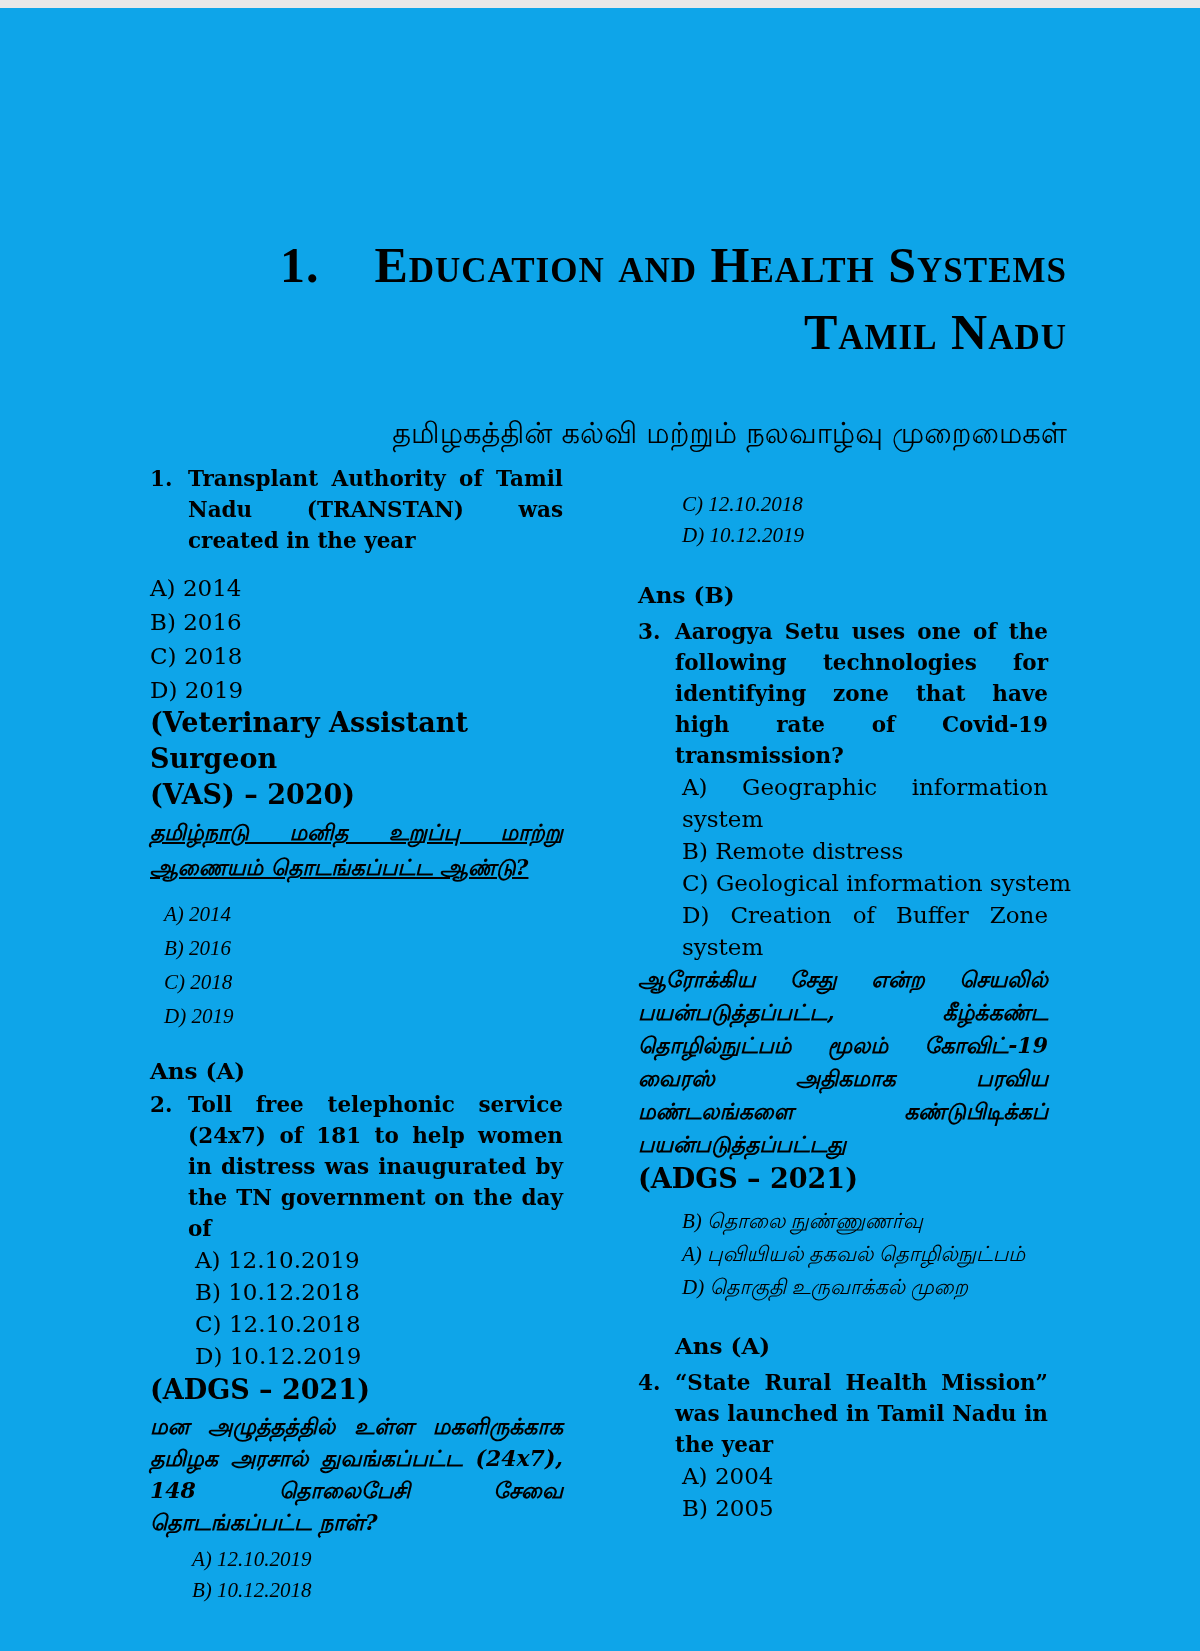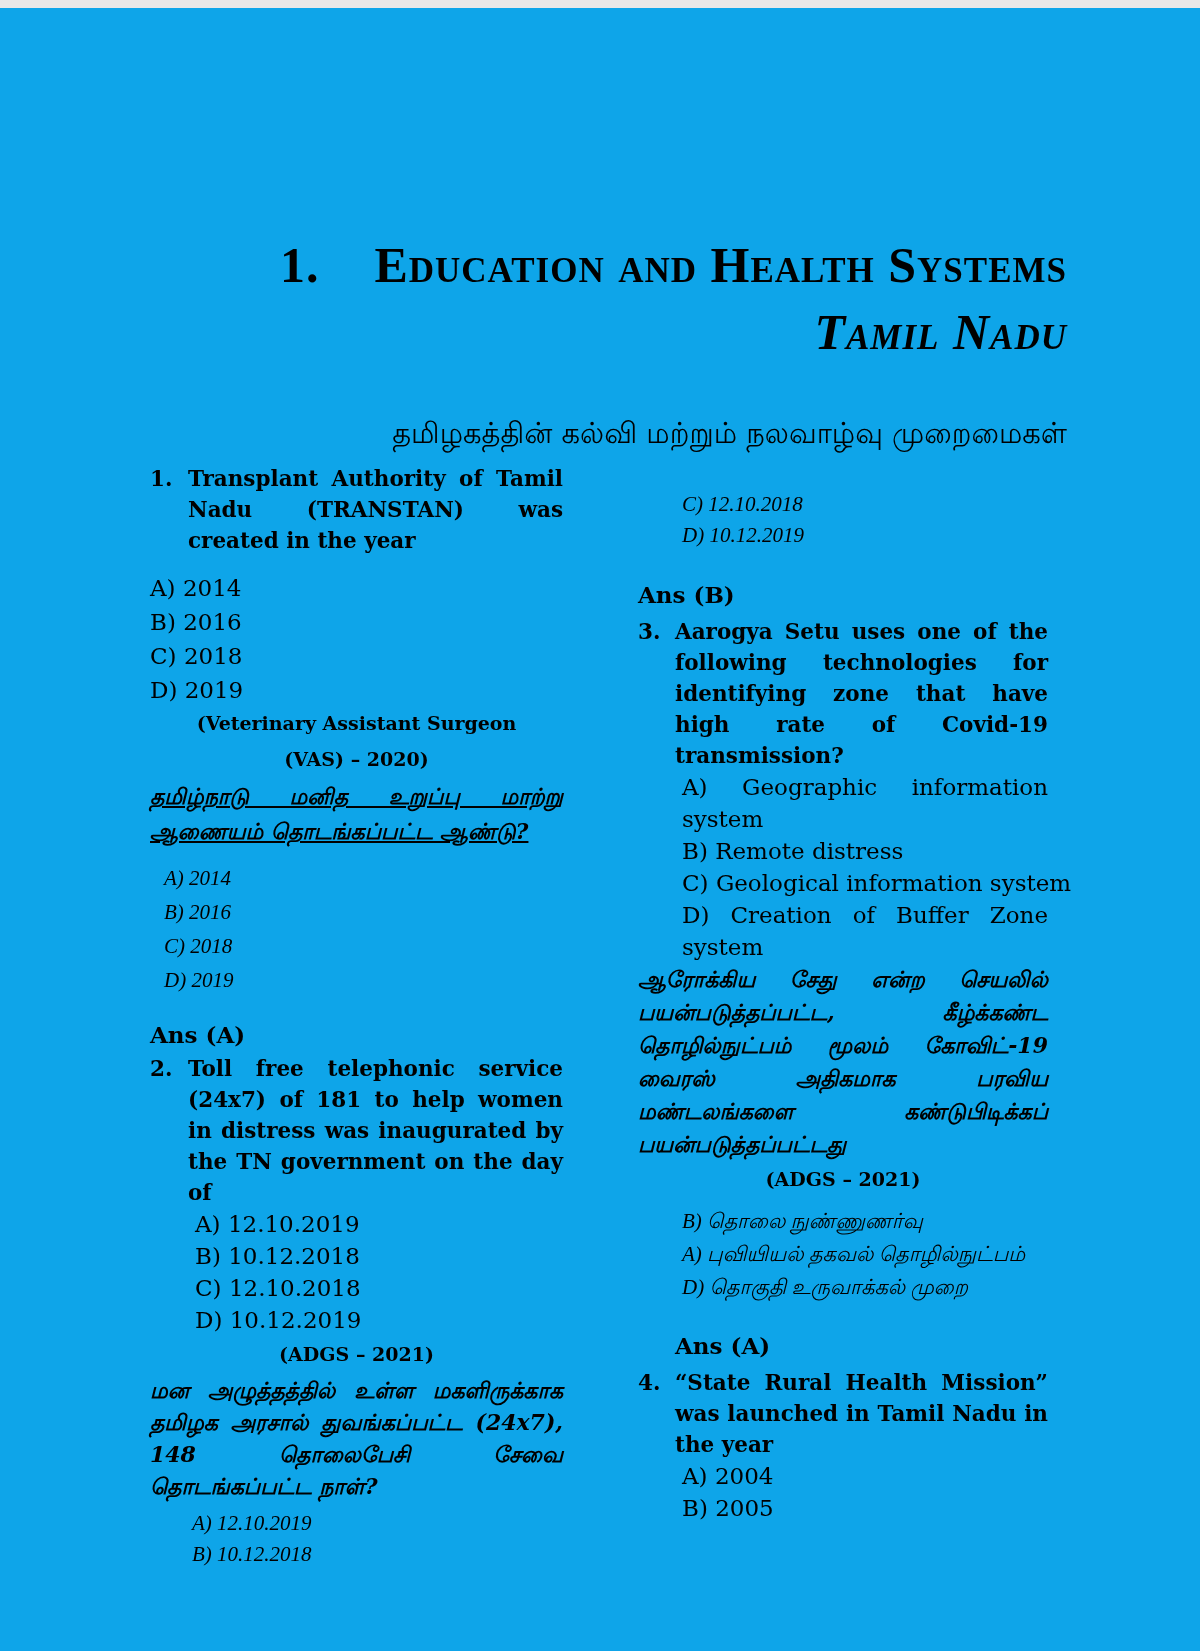--- a/index.html
+++ b/index.html
@@ -18,21 +18,21 @@
   .chapter-line {
     font-family:"Liberation Serif",serif;
     font-weight:700;
     font-variant:small-caps;
     font-size:50px;
     line-height:58px;
     letter-spacing:1px;
     white-space:nowrap;
   }
   .chapter-line .ch-num { margin-right:55px; font-variant:normal; }
-  .chapter-line.line2 { margin-top:9px;font-style:italic; }
+  .chapter-line.line2 { margin-top:9px; }
   .subtitle-ta { margin-top:52px; font-size:29px; line-height:40px; font-weight:400; }
 
   
   .col { position:absolute; top:455px; }
   .col-left  { left:150px; width:413px; }
   .col-right { left:638px; width:410px; }
 
   
   .q { position:relative; padding-left:38px; text-align:justify; font-weight:700;
        font-size:21.5px; line-height:31px; }
@@ -46,21 +46,21 @@
   .q1-opts .opt { line-height:34px; }
   .q1-opts { margin-top:15px; }
   .q2-opts { margin-left:45px; }
   .q2-opts .opt { line-height:32px; }
   .q3-opts { margin-left:44px; }
   .q3-opts .opt { line-height:32px; }
   .q4-opts { margin-left:44px; }
   .q4-opts .opt { line-height:32px; }
 
   
-  .src { text-align:center; font-weight:700; font-size:19px; line-height:36px; }
+  .src { text-align:left; font-weight:700; font-size:27px; line-height:36px; }
   .q1-src { margin-top:-2px; }
 
   
   .ta-q { font-weight:700; font-style:italic; font-size:22px; line-height:33px; text-align:justify; }
   .q1-ta { margin-top:2px; line-height:35px;text-decoration:underline; }
   .q2-ta { margin-top:2px; line-height:32px; }
 
   
   .ta-opt { font-style:italic; font-family:"Liberation Serif","DejaVu Serif",serif;
             font-size:21px; line-height:31px; }

